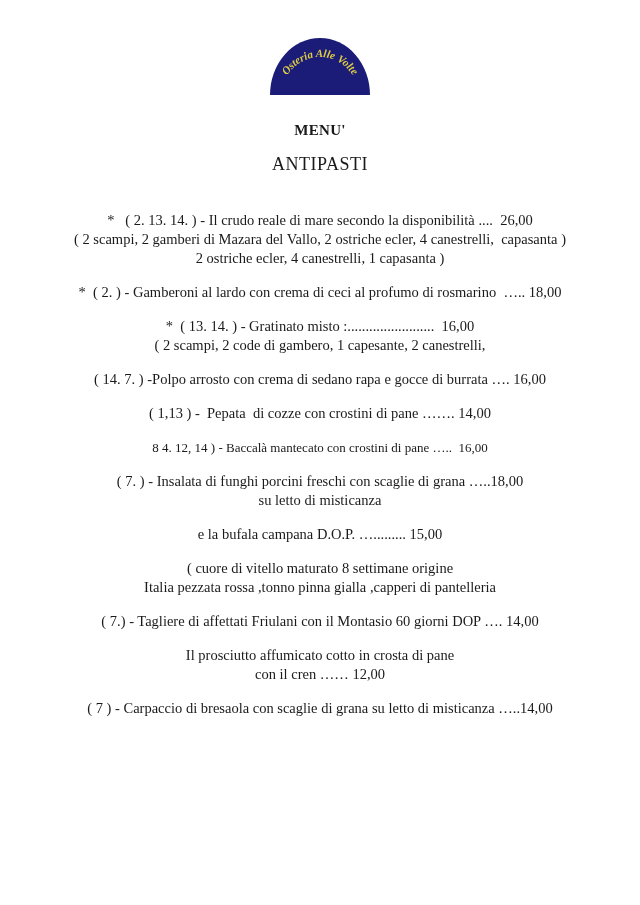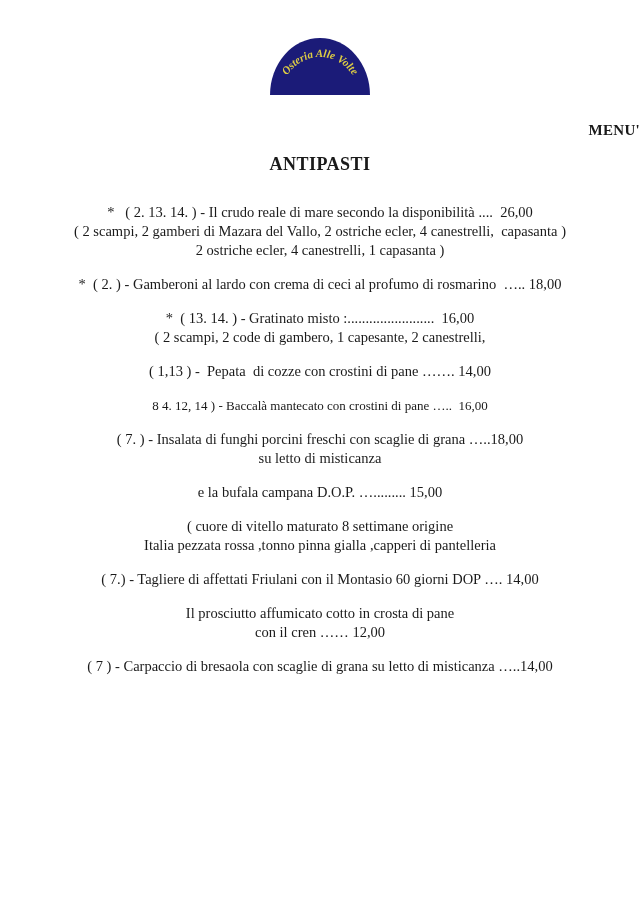--- a/index.html
+++ b/index.html
@@ -12,35 +12,34 @@
     color: #1a1a1a;
     overflow: hidden;
   }
   .logo-wrap {
     display: flex;
     justify-content: center;
     padding-top: 36px;
   }
   .logo-svg { display: block; }
   .title {
-    text-align: right;
+    text-align: center;
     font-weight: bold;
     font-size: 15px;
     margin-top: 26px;
     letter-spacing: 0.3px;
   }
   .subtitle {
     text-align: center;
     font-size: 18px;
     margin-top: 15px;
     letter-spacing: 0.5px;
-    font-weight: bold;
   }
   .menu {
-    margin-top: 28px;
+    margin-top: 36px;
   }
   .item {
     margin: 0 30px 15px 30px;
   }
   .line {
     text-align: center;
     font-size: 14.5px;
     line-height: 19px;
     white-space: pre-wrap;
   }
@@ -83,20 +82,23 @@
 
     <div class="item">
       <div class="line">*  ( 2. ) - Gamberoni al lardo con crema di ceci al profumo di rosmarino  ….. 18,00</div>
     </div>
 
     <div class="item">
       <div class="line">*  ( 13. 14. ) - Gratinato misto :........................  16,00</div>
       <div class="line">( 2 scampi, 2 code di gambero, 1 capesante, 2 canestrelli,</div>
     </div>
 
+    <div class="item">
+      <div class="line">( 14. 7. ) -Polpo arrosto con crema di sedano rapa e gocce di burrata …. 16,00</div>
+    </div>
 
     <div class="item">
       <div class="line">( 1,13 ) -  Pepata  di cozze con crostini di pane ……. 14,00</div>
     </div>
 
     <div class="item">
       <div class="line small">8 4. 12, 14 ) - Baccalà mantecato con crostini di pane …..  16,00</div>
     </div>
 
     <div class="item">

